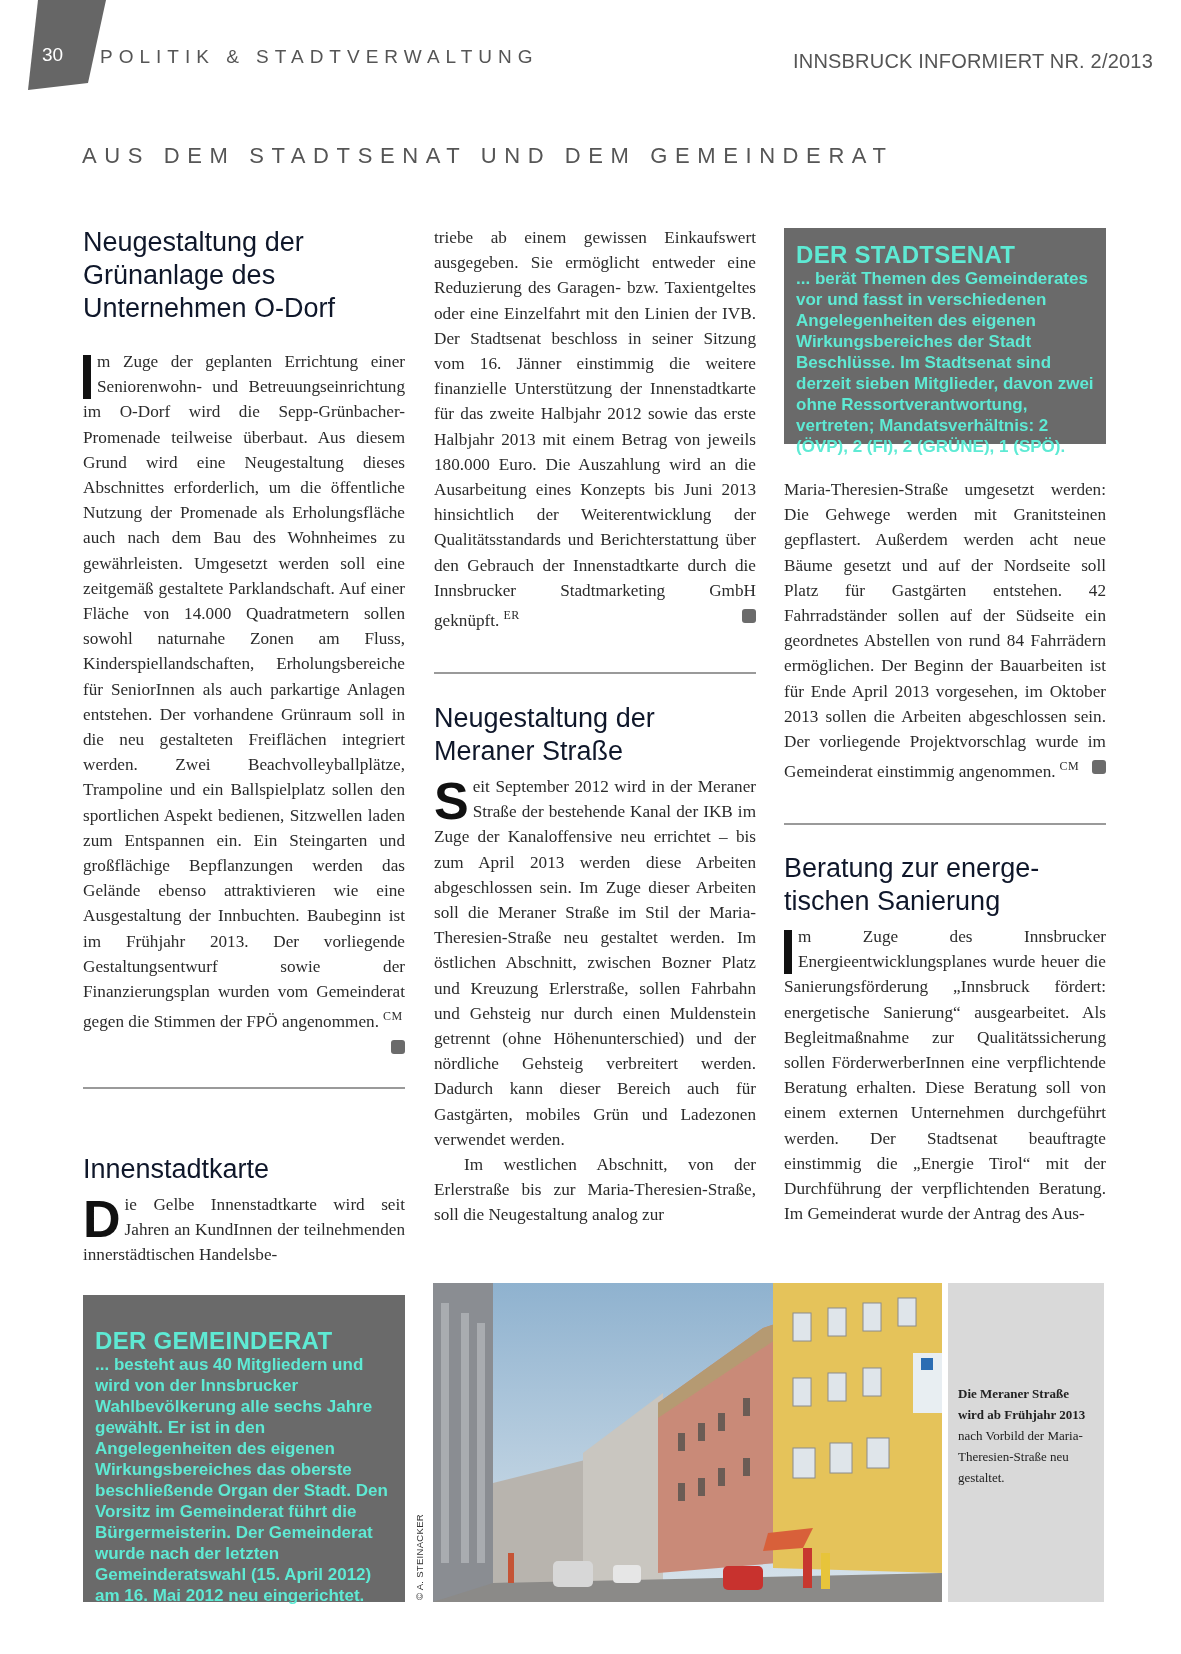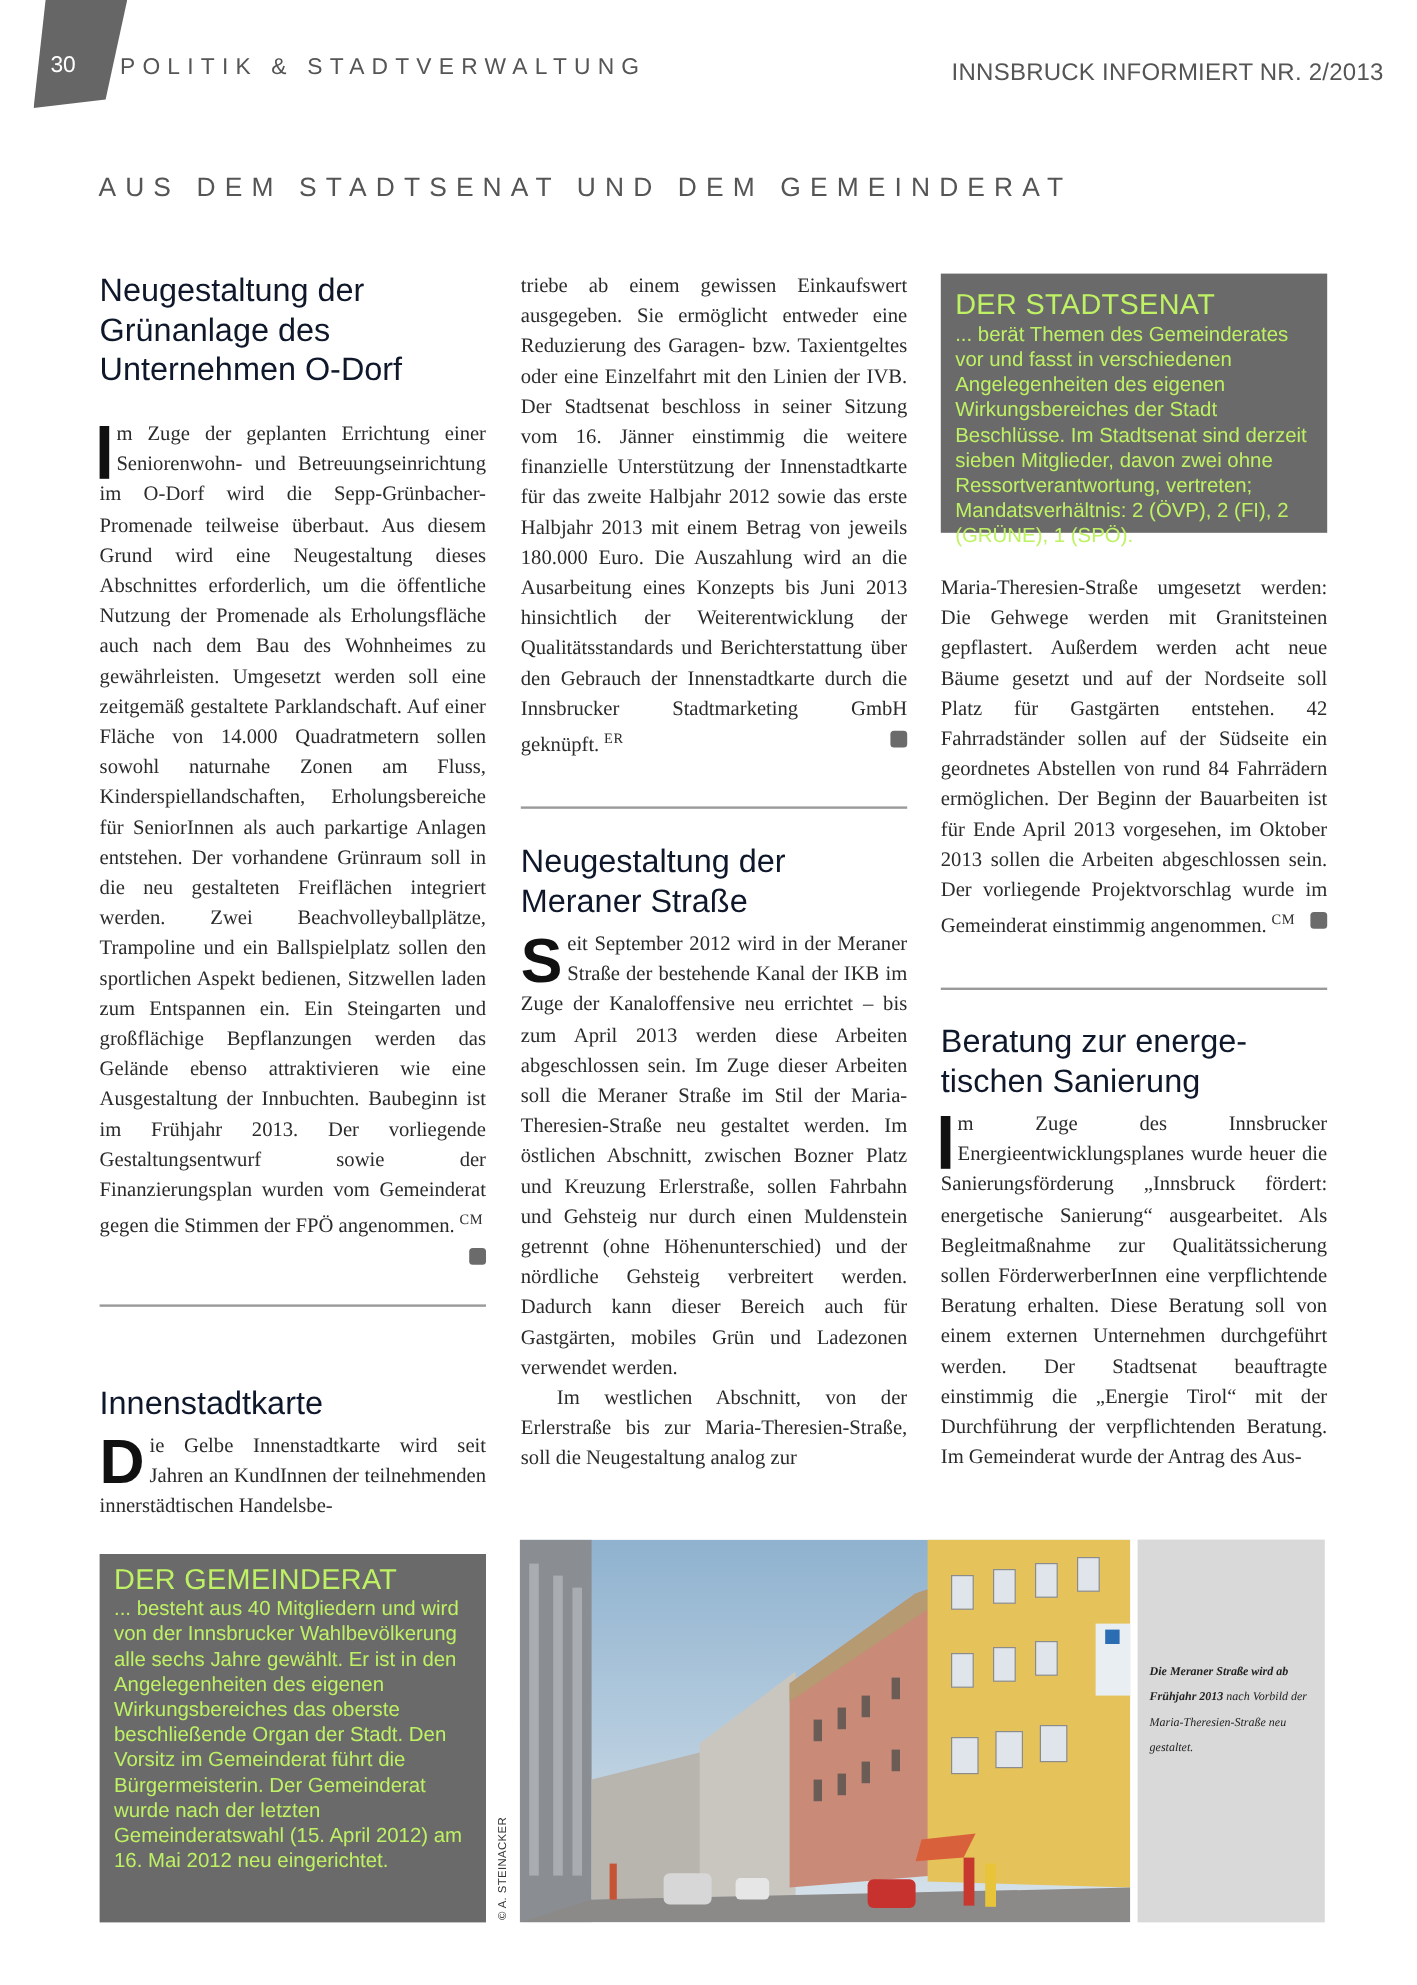--- a/index.html
+++ b/index.html
@@ -20,27 +20,27 @@
   .article-title { font-family: Liberation Sans, sans-serif; font-weight: normal; font-size: 27px; line-height: 33px; color: #0f172a; }
   .body-text { font-size: 17.2px; line-height: 25.2px; text-align: justify; hyphens: manual; color: #2b2b2b; }
   .body-text p { margin: 0; }
   .indent { text-indent: 30px; }
   .dropcap { float: left; font-family: "Liberation Sans", "DejaVu Sans", sans-serif; font-weight: bold; font-size: 52px; line-height: 46px; margin: 4px 4px 0 0; color: #111; }
   .dropcap-bar { float: left; width: 8px; height: 44px; background: #111; margin: 6px 6px 0 0; }
   .author { font-size: 12px; vertical-align: super; letter-spacing: 0.5px; margin-left: 4px; }
   .end-mark { float: right; width: 14px; height: 14px; background: #6b6b6b; border-radius: 3px; margin-top: 6px; }
   .rule { height: 2px; background: #9a9a9a; }
 
-  .infobox { position: absolute; background: #6a6a6a; color: #bef264; font-family: "Liberation Sans", "DejaVu Sans", sans-serif; }
+  .infobox { position: absolute; background: #6a6a6a; color: #5eead4; font-family: "Liberation Sans", "DejaVu Sans", sans-serif; font-weight: bold; }
   .infobox .ib-title { font-size: 24px; line-height: 26px; letter-spacing: 0.3px; }
   .infobox .ib-text { font-size: 17px; line-height: 21px; }
 
   .photo { position: absolute; left: 433px; top: 1283px; width: 509px; height: 319px; overflow: hidden; }
   .caption-box { position: absolute; left: 948px; top: 1283px; width: 156px; height: 319px; background: #d9d9d9; }
-  .caption { position: absolute; left: 958px; top: 1383px; width: 140px; font-size: 10px; line-height: 21px; font-style: italic; color: #222; }
+  .caption { position: absolute; left: 958px; top: 1383px; width: 140px; font-size: 13px; line-height: 21px; color: #222; }
   .caption b { font-weight: bold; }
   .credit { position: absolute; left: 414px; top: 1600px; transform: rotate(-90deg); transform-origin: left top; font-family: "Liberation Sans", sans-serif; font-size: 9.5px; color: #333; white-space: nowrap; letter-spacing: 0.3px; }
 </style>
 </head>
 <body>
 
 <svg class="page-tab" viewBox="0 0 78 92">
   <polygon points="10,0 78,0 60,83 0,90" fill="#666666"></polygon>
 </svg>
 <div class="page-num">30</div>
@@ -63,21 +63,21 @@
 <div class="col col1" style="top:1120px;">
   <h2 class="article-title">
     <br>
     <span>Innenstadtkarte</span>
   </h2>
   <div class="body-text" style="margin-top:6px;">
     <span class="dropcap">D</span><span>ie Gelbe Innenstadtkarte wird seit Jahren an KundInnen der teilnehmenden innerstädtischen Handelsbe-</span>
   </div>
 </div>
 
-<div class="infobox" style="left:83px; top:1295px; width:322px; height:307px; padding:9px 12px;">
+<div class="infobox" style="left:83px; top:1295px; width:322px; height:307px; padding:33px 12px;">
   <div class="ib-title">DER GEMEINDERAT</div>
   <div class="ib-text">... besteht aus 40 Mitgliedern und wird von der Innsbrucker Wahlbevölkerung alle sechs Jahre gewählt. Er ist in den Angelegenheiten des eigenen Wirkungsbereiches das oberste beschließende Organ der Stadt. Den Vorsitz im Gemeinderat führt die Bürgermeisterin. Der Gemeinderat wurde nach der letzten Gemeinderatswahl (15. April 2012) am 16. Mai 2012 neu eingerichtet.</div>
 </div>
 
 <div class="col col2" style="top:225px;">
   <div class="body-text">
     <span>triebe ab einem gewissen Einkaufswert ausgegeben. Sie ermöglicht entweder eine Reduzierung des Garagen- bzw. Taxientgeltes oder eine Einzelfahrt mit den Linien der IVB. Der Stadtsenat beschloss in seiner Sitzung vom 16. Jänner einstimmig die weitere finanzielle Unterstützung der Innenstadtkarte für das zweite Halbjahr 2012 sowie das erste Halbjahr 2013 mit einem Betrag von jeweils 180.000 Euro. Die Auszahlung wird an die Ausarbeitung eines Konzepts bis Juni 2013 hinsichtlich der Weiterentwicklung der Qualitätsstandards und Berichterstattung über den Gebrauch der Innenstadtkarte durch die Innsbrucker Stadtmarketing GmbH geknüpft.</span><span class="author">ER</span><span class="end-mark"></span>
   </div>
 </div>
 <div class="col col2 rule" style="top:672px;"></div>

